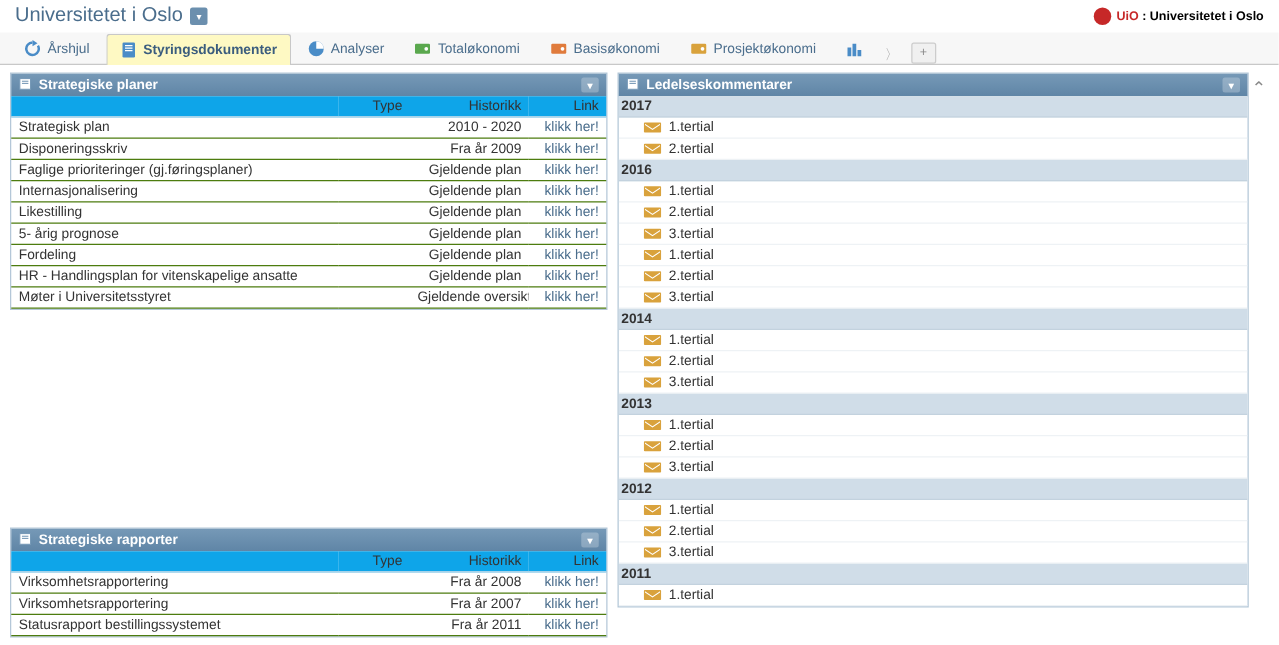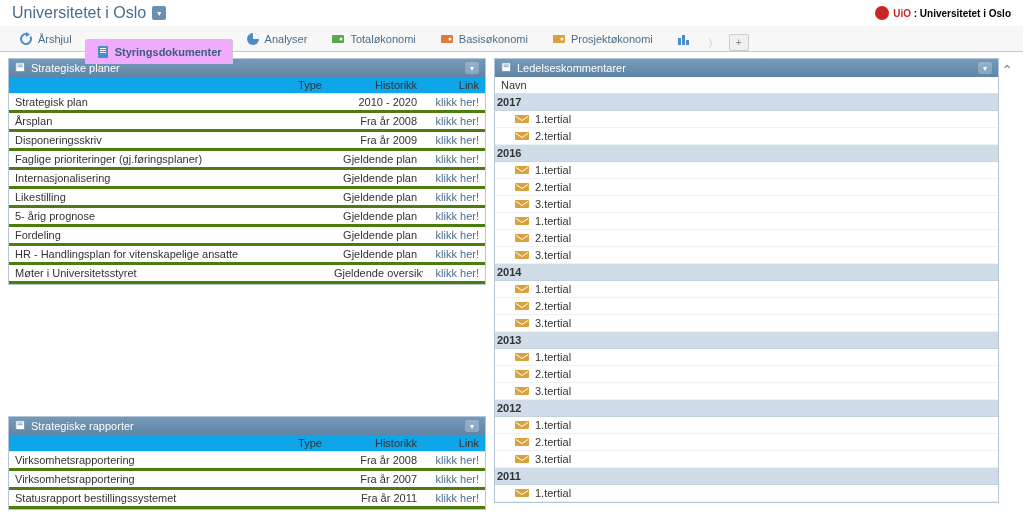--- a/index.html
+++ b/index.html
@@ -7,41 +7,41 @@
 .topbar { height: 26px; display: flex; padding: 0 12px; }
 .topbar-title { color: #4a6d8c; font-size: 16px; font-weight: normal; display: flex; align-items: center; gap: 6px; }
 .topbar-title .dd { width: 14px; height: 14px; background: #6b8fae; border-radius: 2px; display: inline-flex; align-items: center; justify-content: center; color: #fff; font-size: 8px; }
 .topbar-right { margin-left: auto; display: flex; align-items: center; gap: 4px; font-size: 10px; color: #333; }
 .uio-logo { width: 14px; height: 14px; border-radius: 50%; background: #c62828; display: inline-block; }
 .uio-text .red { color: #c62828; font-weight: bold; }
 .uio-text .black { color: #000; font-weight: bold; }
 
 .tabs { height: 26px; border-bottom: 1px solid #c8c8c8; display: flex; align-items: flex-end; padding: 0 8px; gap: 2px; background: #f7f7f7; }
 .tab { display: flex; align-items: center; gap: 5px; padding: 5px 10px; font-size: 11px; color: #4a6d8c; cursor: pointer; border: 1px solid transparent; border-bottom: none; position: relative; }
-.tab.active { background: #f0abfc; border-color: #c8c8c8; border-top-left-radius: 3px; border-top-right-radius: 3px; color: #3b5d7e; font-weight: bold; top: 13px; }
+.tab.active { background: #fef9c3; border-color: #c8c8c8; border-top-left-radius: 3px; border-top-right-radius: 3px; color: #3b5d7e; font-weight: bold; top: 1px; }
 .tab .icon { width: 14px; height: 14px; display: inline-flex; align-items: center; justify-content: center; }
 .tab-arrow { color: #aaa; padding: 0 4px; font-size: 11px; cursor: pointer; }
 .tab-plus { color: #888; padding: 2px 6px; border: 1px solid #ccc; border-radius: 2px; background: #f0f0f0; font-size: 10px; cursor: pointer; margin-left: 4px; }
 
 .content { display: flex; padding: 6px 8px; gap: 8px; height: calc(516px - 52px); }
 .left-col { width: 478px; display: flex; flex-direction: column; gap: 6px; }
 .right-col-wrap { flex: 1; display: flex; }
 .right-col { flex: 1; }
 .scroll-indicator { width: 16px; display: flex; align-items: flex-start; justify-content: center; color: #888; font-size: 14px; padding-top: 4px; }
 
 .panel { border: 1px solid #b4c7d8; }
-.panel-header { background: linear-gradient(#7699b7, #5f85a6); color: #fff; font-size: 11px; font-weight: normal; padding: 3px 6px; display: flex; align-items: flex-end; gap: 4px; }
+.panel-header { background: linear-gradient(#7699b7, #5f85a6); color: #fff; font-size: 11px; font-weight: bold; padding: 3px 6px; display: flex; align-items: flex-end; gap: 4px; }
 .panel-header .p-icon { width: 12px; height: 12px; display: inline-flex; }
 .panel-header .spacer { flex: 1; }
 .panel-header .collapse-btn { width: 14px; height: 12px; background: rgba(255,255,255,0.25); border-radius: 2px; display: inline-flex; align-items: center; justify-content: center; font-size: 8px; cursor: pointer; }
 
 .tbl { width: 100%; border-collapse: collapse; table-layout: fixed; }
 .tbl th { text-align: left; font-weight: normal; color: #333; background: #0ea5e9; border-bottom: 1px solid #d9e2ea; padding: 2px 6px; font-size: 11px; }
 .tbl th.r { text-align: right; }
-.tbl td { padding: 2px 6px; border-bottom: 3px solid #4d7c0f; font-size: 11px; color: #333; white-space: nowrap; overflow: hidden; }
+.tbl td { padding: 2px 6px; border-bottom: 1px solid #4d7c0f; font-size: 11px; color: #333; white-space: nowrap; overflow: hidden; }
 .tbl td.r { text-align: right; }
 .tbl td.link { color: #4a6d8c; cursor: pointer; }
 
 .comments-body { max-height: 442px; overflow: hidden; }
 .name-header { padding: 2px 6px; border-bottom: 1px solid #d9e2ea; font-size: 11px; }
 .year-row { background: #d0dde8; font-weight: bold; padding: 2px 2px; border-bottom: 1px solid #c3d2de; font-size: 11px; }
 .tertial-row { padding: 2px 10px 2px 20px; border-bottom: 1px solid #eef2f5; display: flex; align-items: center; gap: 6px; font-size: 11px; cursor: pointer; }
 .msg-icon { width: 14px; height: 10px; display: inline-flex; }
 
 .spacer-flex { flex: 1; }
@@ -213,26 +213,20 @@
         </tr>
           </thead>
         <tbody>
             <tr>
               <td>Strategisk plan</td>
               <td class="r"></td>
               <td class="r">2010 - 2020</td>
               <td class="r link">klikk her!</td>
             </tr>
             <tr>
-              <td>Årsplan</td>
-              <td class="r"></td>
-              <td class="r">Fra år 2008</td>
-              <td class="r link">klikk her!</td>
-            </tr>
-            <tr>
               <td>Disponeringsskriv</td>
               <td class="r"></td>
               <td class="r">Fra år 2009</td>
               <td class="r link">klikk her!</td>
             </tr>
             <tr>
               <td>Faglige prioriteringer (gj.føringsplaner)</td>
               <td class="r"></td>
               <td class="r">Gjeldende plan</td>
               <td class="r link">klikk her!</td>
@@ -336,21 +330,20 @@
           <span class="p-icon">
               <svg width="12" height="12" viewBox="0 0 14 14">
                 <use href="#i-note"></use>
               </svg>
             </span>
           <span>Ledelseskommentarer</span>
           <span class="spacer"></span>
           <span class="collapse-btn">▾</span>
         </div>
         <div class="comments-body" id="comments-body">
-          <div class="name-header">Navn</div>
         <div class="year-row">2017</div>
             <div class="tertial-row">
               <span class="msg-icon">
                 <svg width="14" height="10" viewBox="0 0 14 10">
                   <use href="#i-msg"></use>
                 </svg>
               </span>
               <span>1.tertial</span>
             </div>
             <div class="tertial-row">

